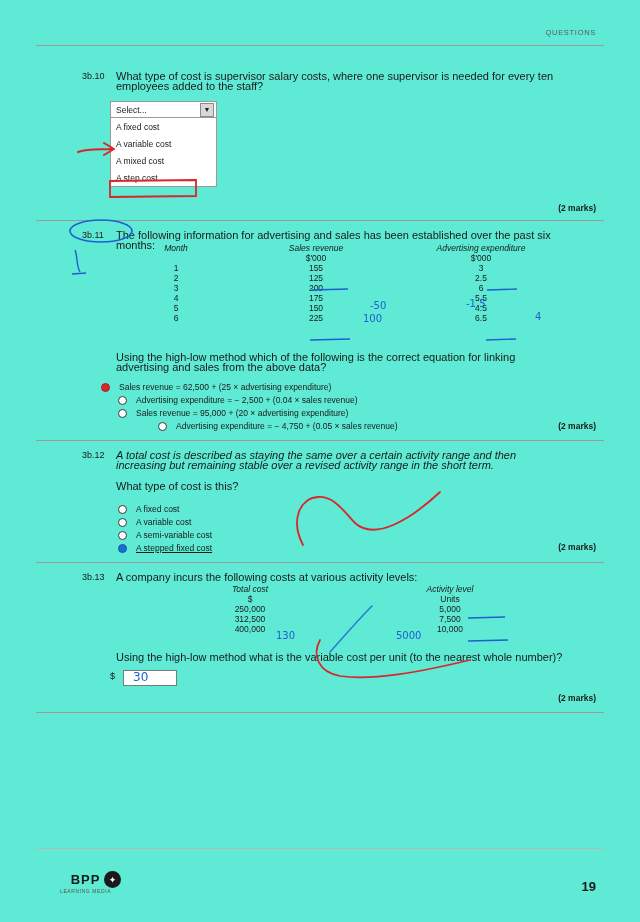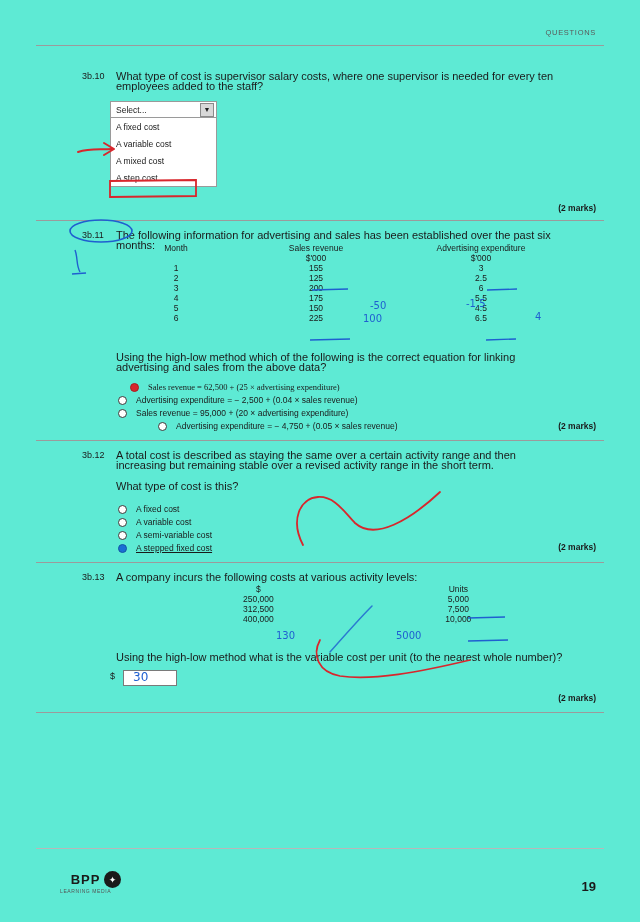--- a/index.html
+++ b/index.html
@@ -98,21 +98,21 @@
   
   .tbl {
     position: absolute;
     font-size: 8.5px;
     color: #1a1a1a;
   }
   .tbl td { padding: 0; font-size: 8.5px; }
   .col-month { width: 120px; text-align: center; }
   .col-rev   { width: 160px; text-align: center; }
   .col-adv   { width: 170px; text-align: center; }
-  .ital { }
+  .ital { font-style: italic; }
 
   
   .radio-row {
     position: absolute;
     font-size: 8.5px;
     display: flex;
     align-items: center;
   }
   .radio {
     width: 7px; height: 7px;
@@ -257,42 +257,42 @@
     <tr>
       <td class="col-month">6</td>
       <td class="col-rev">225</td>
       <td class="col-adv">6.5</td>
     </tr>
   </tbody>
     </table>
 
   <div class="qtext" style="left:116px; top:352px; width:450px;">Using the high-low method which of the following is the correct equation for linking advertising and sales from the above data?</div>
 
-  <div class="radio-row" style="left:130px; top:382px;font-family:Liberation Serif, serif;">
+  <div class="radio-row" style="left:101px; top:382px;">
     <span class="radio filled-red"></span>
     <span>Sales revenue = 62,500 + (25 × advertising expenditure)</span>
   </div>
   <div class="radio-row" style="left:118px; top:395px;">
     <span class="radio"></span>
     <span>Advertising expenditure = − 2,500 + (0.04 × sales revenue)</span>
   </div>
   <div class="radio-row" style="left:118px; top:408px;">
     <span class="radio"></span>
     <span>Sales revenue = 95,000 + (20 × advertising expenditure)</span>
   </div>
   <div class="radio-row" style="left:118px; top:421px;padding-left:40px;">
     <span class="radio"></span>
     <span>Advertising expenditure = − 4,750 + (0.05 × sales revenue)</span>
   </div>
 
   <div class="marks" style="top:421px;">(2 marks)</div>
   <div class="rule" style="top:440px;"></div>
 
   <div class="qnum" style="left:82px; top:450px;">3b.12</div>
-  <div class="qtext" style="left:116px; top:450px; width:450px;">A total cost is described as staying the same over a certain activity range and then increasing but remaining stable over a revised activity range in the short term.</div>
+  <div class="qtext" style="left:116px; top:450px; width:450px;font-style:italic;">A total cost is described as staying the same over a certain activity range and then increasing but remaining stable over a revised activity range in the short term.</div>
   <div class="qtext" style="left:116px; top:481px;">What type of cost is this?</div>
 
   <div class="radio-row" style="left:118px; top:504px;">
     <span class="radio"></span>
     <span>A fixed cost</span>
   </div>
   <div class="radio-row" style="left:118px; top:517px;">
     <span class="radio"></span>
     <span>A variable cost</span>
   </div>
@@ -306,20 +306,24 @@
   </div>
 
   <div class="marks" style="top:542px;">(2 marks)</div>
   <div class="rule" style="top:562px;"></div>
 
   <div class="qnum" style="left:82px; top:572px;">3b.13</div>
   <div class="qtext" style="left:116px; top:572px; width:450px;">A company incurs the following costs at various activity levels:</div>
 
   <table class="tbl" style="left:150px; top:584px; width:400px; border-collapse:collapse;">
     <tbody>
+        <tr>
+      <td style="width:200px;text-align:center;" class="ital">Total cost</td>
+      <td style="width:200px;text-align:center;" class="ital">Activity level</td>
+    </tr>
     <tr>
       <td style="text-align:center;">$</td>
       <td style="text-align:center;">Units</td>
     </tr>
     <tr>
       <td style="text-align:center;">250,000</td>
       <td style="text-align:center;">5,000</td>
     </tr>
     <tr>
       <td style="text-align:center;">312,500</td>

